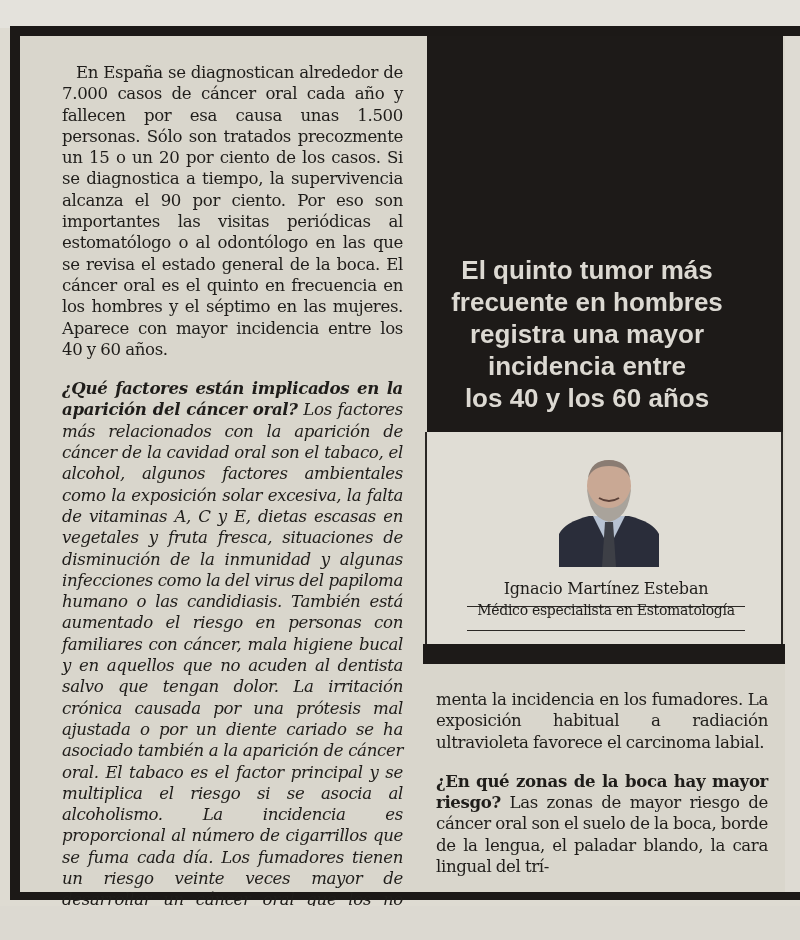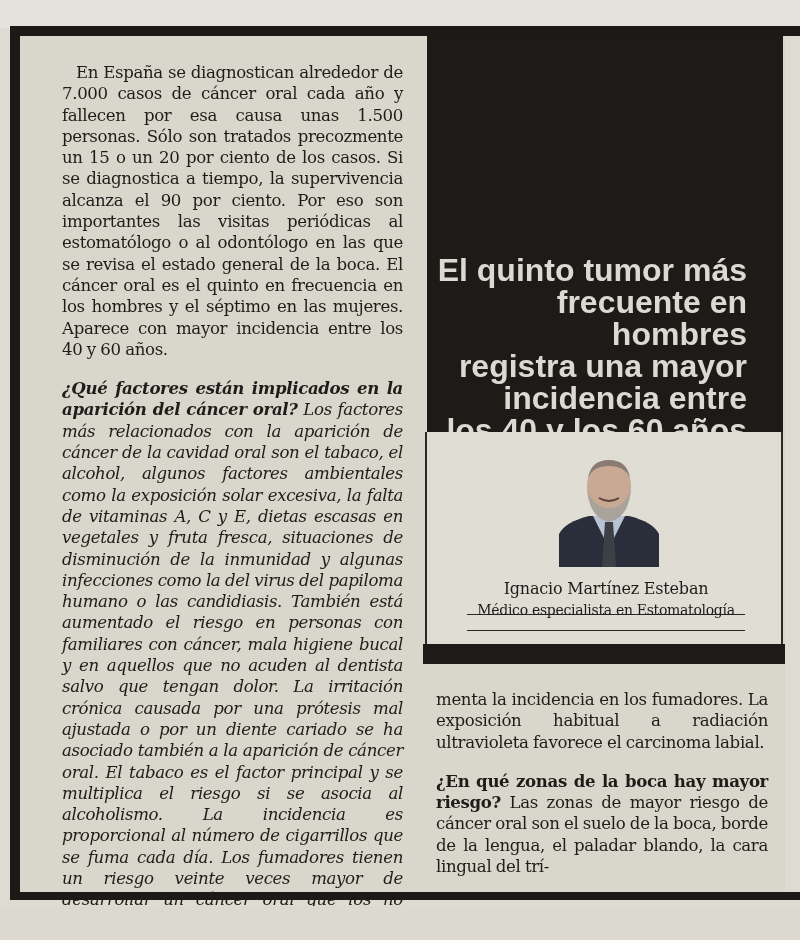--- a/index.html
+++ b/index.html
@@ -35,36 +35,36 @@
       background: #1d1a18;
     }
     .headline {
       position: absolute; left: 0; top: 24px; width: 356px;
       text-align: center; color: #e9e6df;
       font-family: "DejaVu Serif", serif; font-size: 43px; line-height: 52px;
       letter-spacing: -1px;
     }
     .subhead {
       position: absolute; left: 0; top: 218px; width: 320px;
-      text-align: right; color: #dcd9d2;
+      text-align: center; color: #dcd9d2;
       font-family: "Liberation Sans", sans-serif; font-weight: bold;
-      font-size: 32px; line-height: 32px;
+      font-size: 26px; line-height: 32px;
     }
     .author-card {
       position: absolute; left: 425px; top: 432px; width: 358px; height: 212px;
       background: #e0ddd5; border-left: 2px solid #2b2825; border-right: 2px solid #2b2825;
       box-sizing: border-box;
     }
     .photo {
       position: absolute; left: 132px; top: 20px; width: 100px; height: 115px;
     }
     .author-name {
       position: absolute; left: 40px; top: 147px; width: 278px; text-align: center;
       font-size: 16px; letter-spacing: -0.2px;
-      border-bottom: 1px solid #2b2825; padding-bottom: 16px;
+      border-bottom: 1px solid #2b2825; padding-bottom: 8px;
     }
     .author-title {
       position: absolute; left: 40px; top: 170px; width: 278px; text-align: center;
       font-size: 14px; letter-spacing: -0.3px;
       border-bottom: 1px solid #2b2825; padding-bottom: 12px;
     }
     .card-bottom-bar {
       position: absolute; left: 423px; top: 644px; width: 362px; height: 20px;
       background: #1d1a18;
     }

